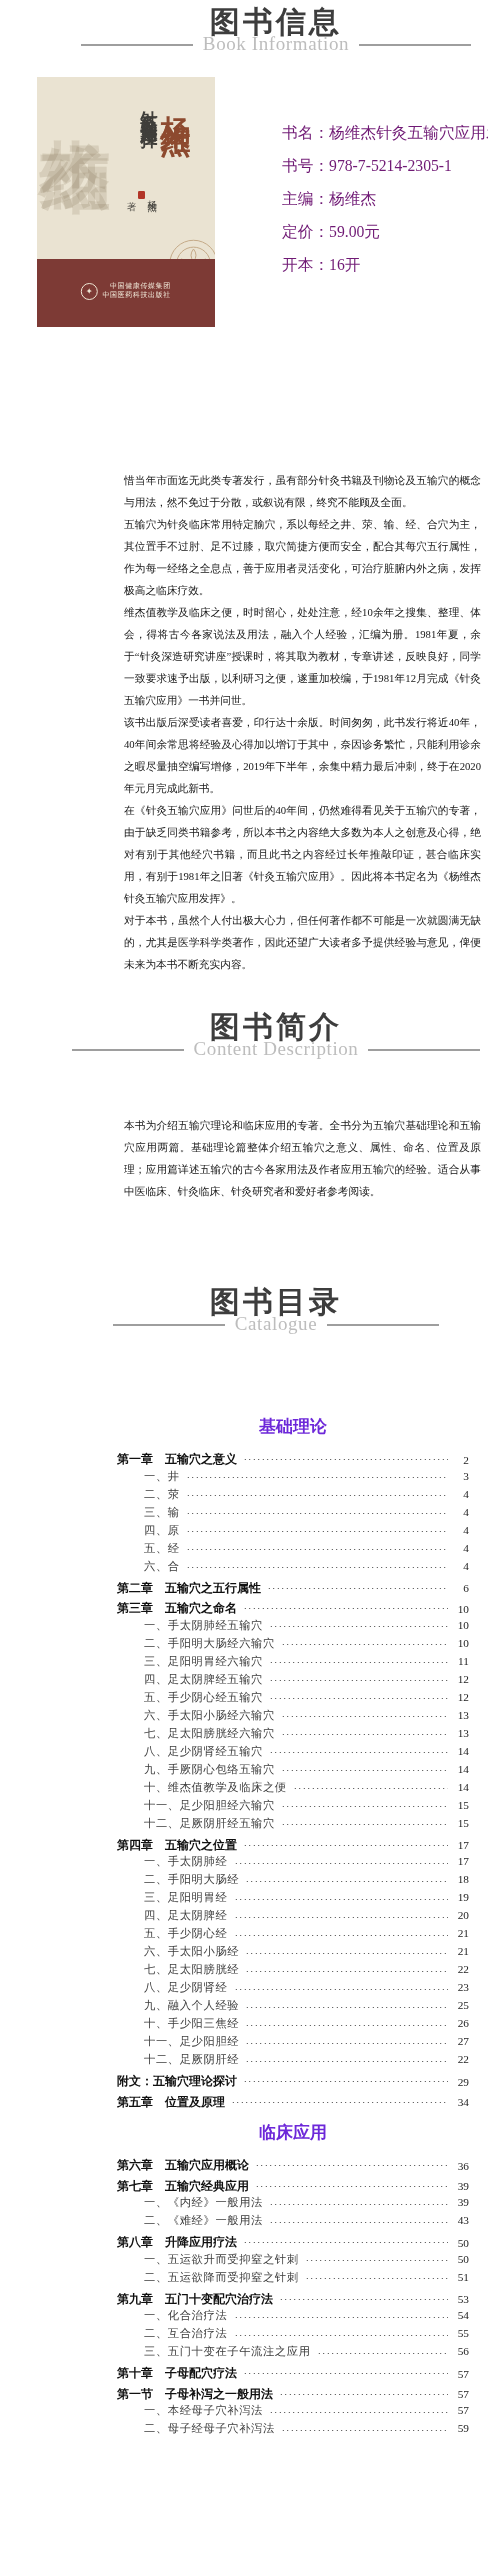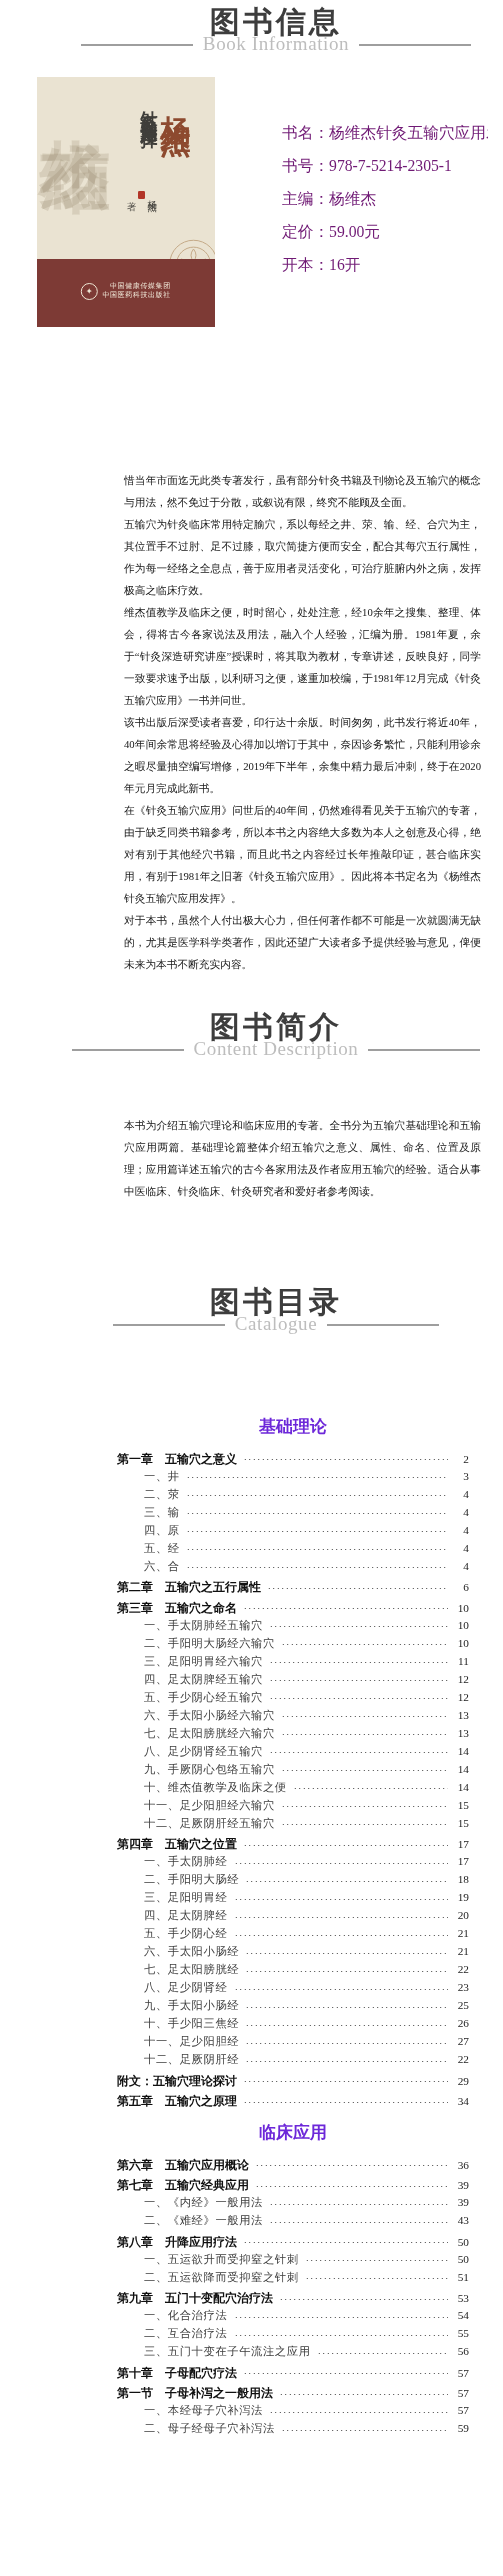--- a/index.html
+++ b/index.html
@@ -45,21 +45,21 @@
 
   
   .toc{position:absolute;left:93px;top:1415px;width:352px;}
   .toc-row{display:flex;align-items:baseline;height:18px;font-size:11.3px;color:#3a3a3a;}
   .toc-row .txt{white-space:nowrap;}
   .toc-row .dots{flex:1;align-self:center;height:5px;margin:0 5px 0 6.3px;
       background-image:radial-gradient(circle, #2e2e2e 0.7px, rgba(0,0,0,0) 0.9px);
       background-size:4.5px 5px;background-repeat:repeat-x;background-position:left center;}
   .toc-row .pg{min-width:16.4px;text-align:right;font-size:11.3px;color:#1d1d1d;}
   .toc-row.t-chapter,.toc-row.t-section{font-weight:700;color:#101010;font-size:12px;margin-top:2.5px;
-      font-family:"Liberation Sans","DejaVu Sans",sans-serif;}
+      font-family:"Liberation Sans","DejaVu Sans",sans-serif;align-items:center;}
   .toc-row.t-chapter .pg,.toc-row.t-section .pg{font-weight:400;font-family:"Liberation Serif","DejaVu Serif",serif;}
   .toc-row.t-item .txt{padding-left:27px;letter-spacing:0.6px;color:#3d3d3d;}
   .toc-row.t-part{justify-content:center;height:auto;font-size:17px;font-weight:700;color:#6d28d9;
       margin:0 0 12.6px;}
   .toc-row.t-part2{margin-top:10px;}
 </style>
 </head>
 <body>
 
 <div id="page">
@@ -348,21 +348,21 @@
         <span class="pg">22</span>
       </div>
 
       <div class="toc-row t-item">
         <span class="txt">八、足少阴肾经</span>
         <span class="dots"></span>
         <span class="pg">23</span>
       </div>
 
       <div class="toc-row t-item">
-        <span class="txt">九、手太阳小肠经</span>
+        <span class="txt">九、融入个人经验</span>
         <span class="dots"></span>
         <span class="pg">25</span>
       </div>
 
       <div class="toc-row t-item">
         <span class="txt">十、手少阳三焦经</span>
         <span class="dots"></span>
         <span class="pg">26</span>
       </div>
 
@@ -378,21 +378,21 @@
         <span class="pg">22</span>
       </div>
 
       <div class="toc-row t-chapter">
         <span class="txt">附文：五输穴理论探讨</span>
         <span class="dots"></span>
         <span class="pg">29</span>
       </div>
 
       <div class="toc-row t-chapter">
-        <span class="txt">第五章　五输穴之原理</span>
+        <span class="txt">第五章　位置及原理</span>
         <span class="dots"></span>
         <span class="pg">34</span>
       </div>
 
       <div class="toc-row t-part2 t-part">
         <span class="txt">临床应用</span>
 
       </div>
 
       <div class="toc-row t-chapter">

